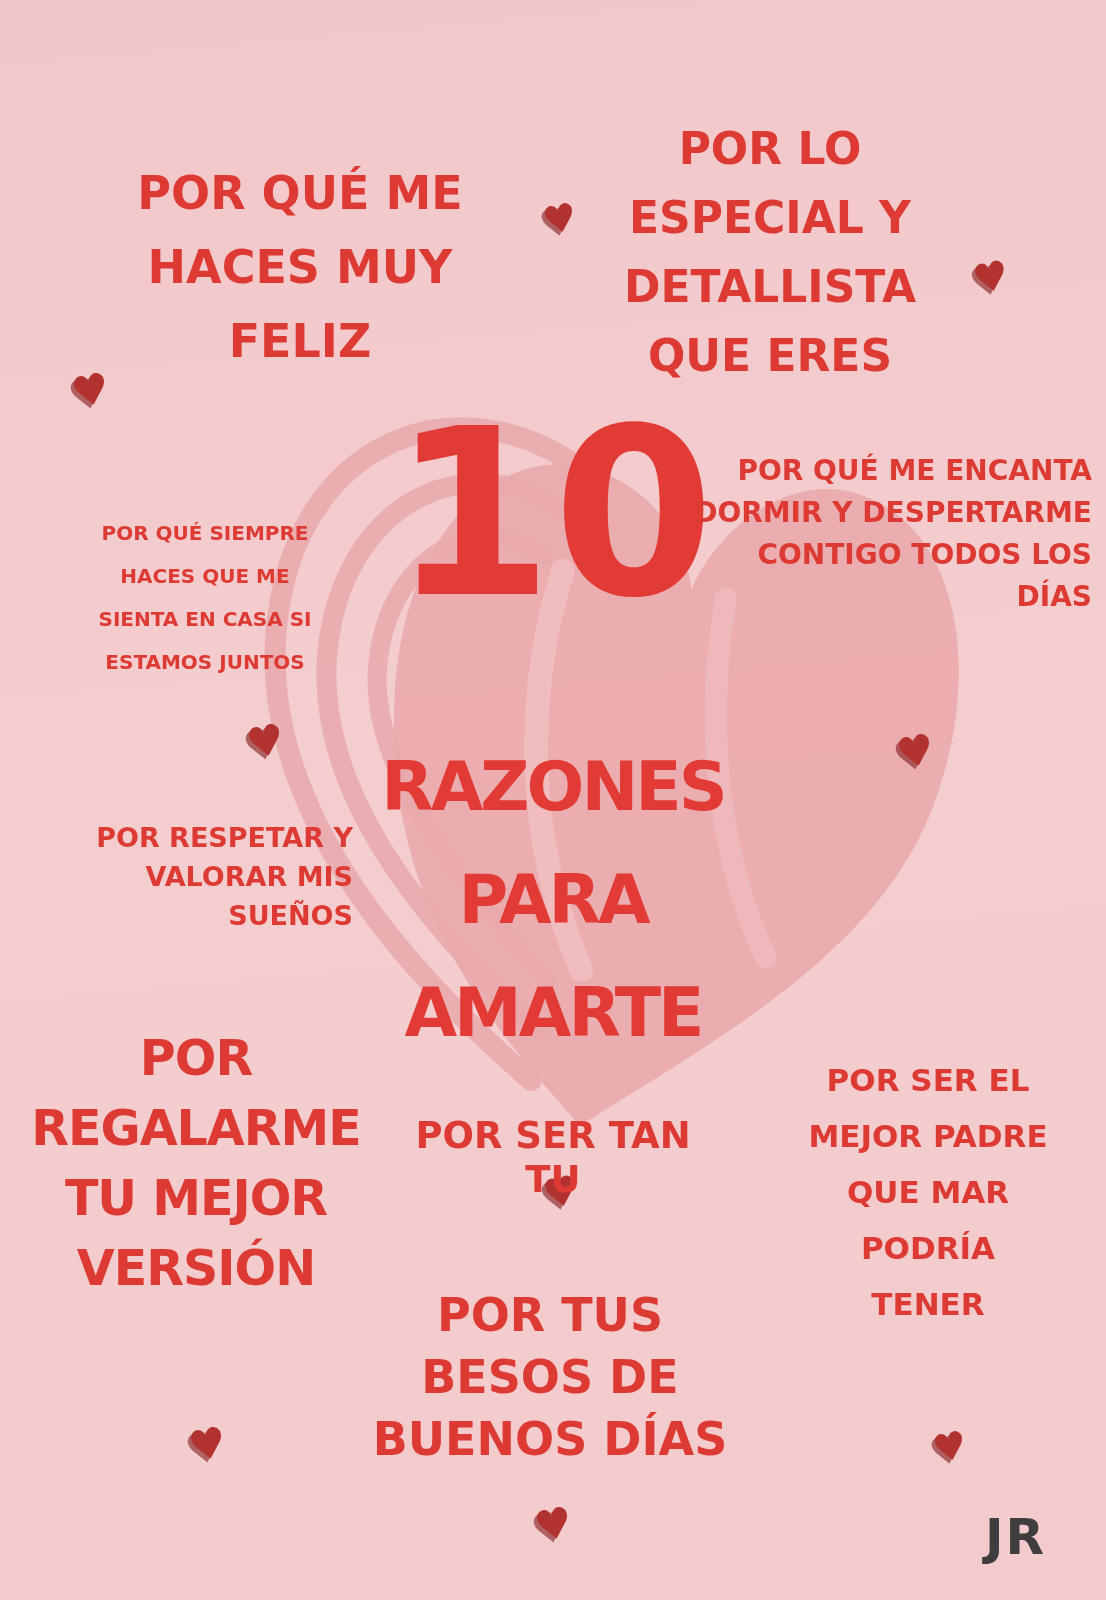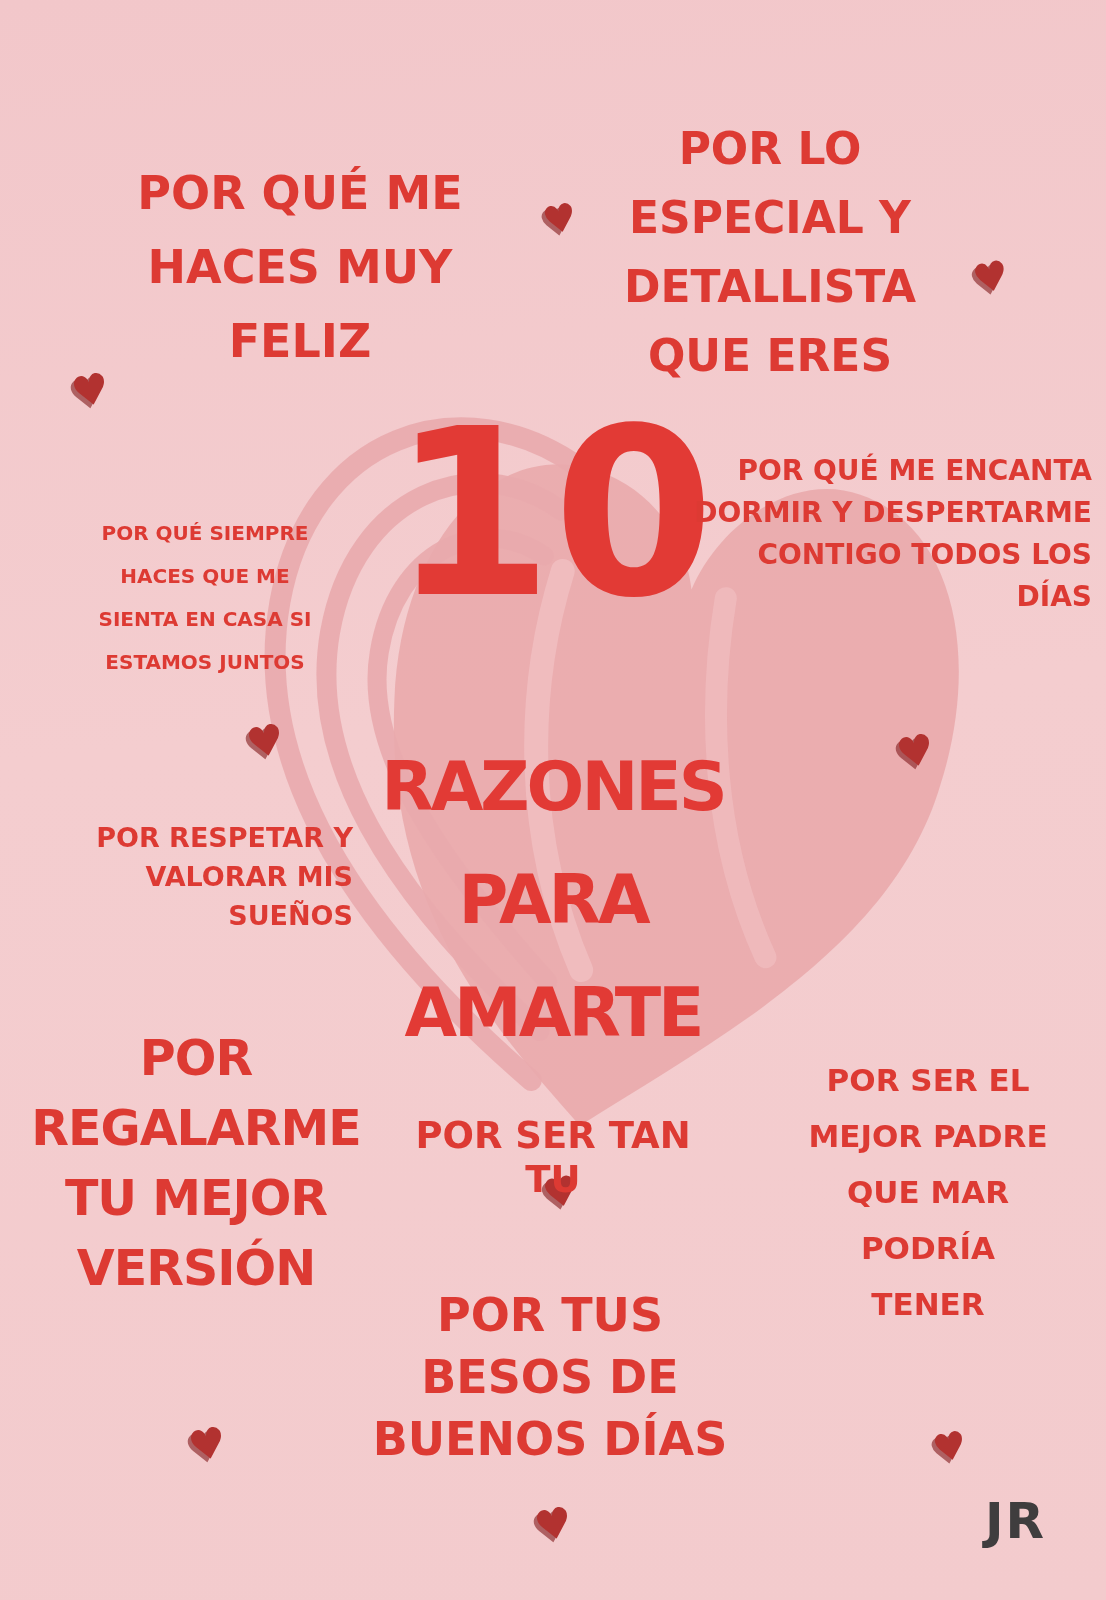--- a/index.html
+++ b/index.html
@@ -39,20 +39,21 @@
     text-shadow:-4px 3px 0 rgba(137,38,40,.65);
     transform:rotate(-12deg);
     line-height:1;
     user-select:none;
   }
   .signature{
     position:absolute;z-index:3;
     color:var(--sig,#3f3d3e);
     font-weight:bold;
     letter-spacing:2px;
+    margin-top:16px;
   }
 </style>
 </head>
 <body>
 
 <div class="canvas">
 
   <svg class="watermark" viewBox="0 0 1106 1600" xmlns="http://www.w3.org/2000/svg" aria-hidden="true">
     <g transform="rotate(6 590 790)">
       <path d="M 615 1125

